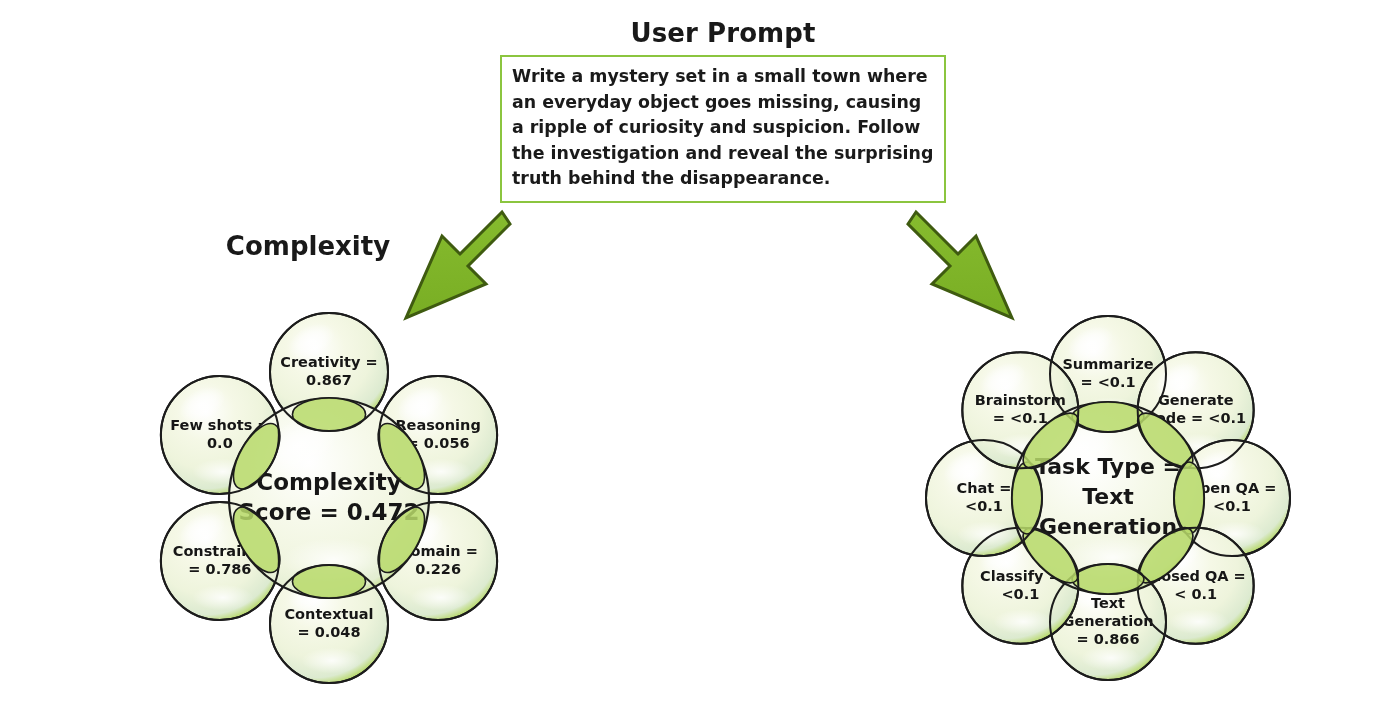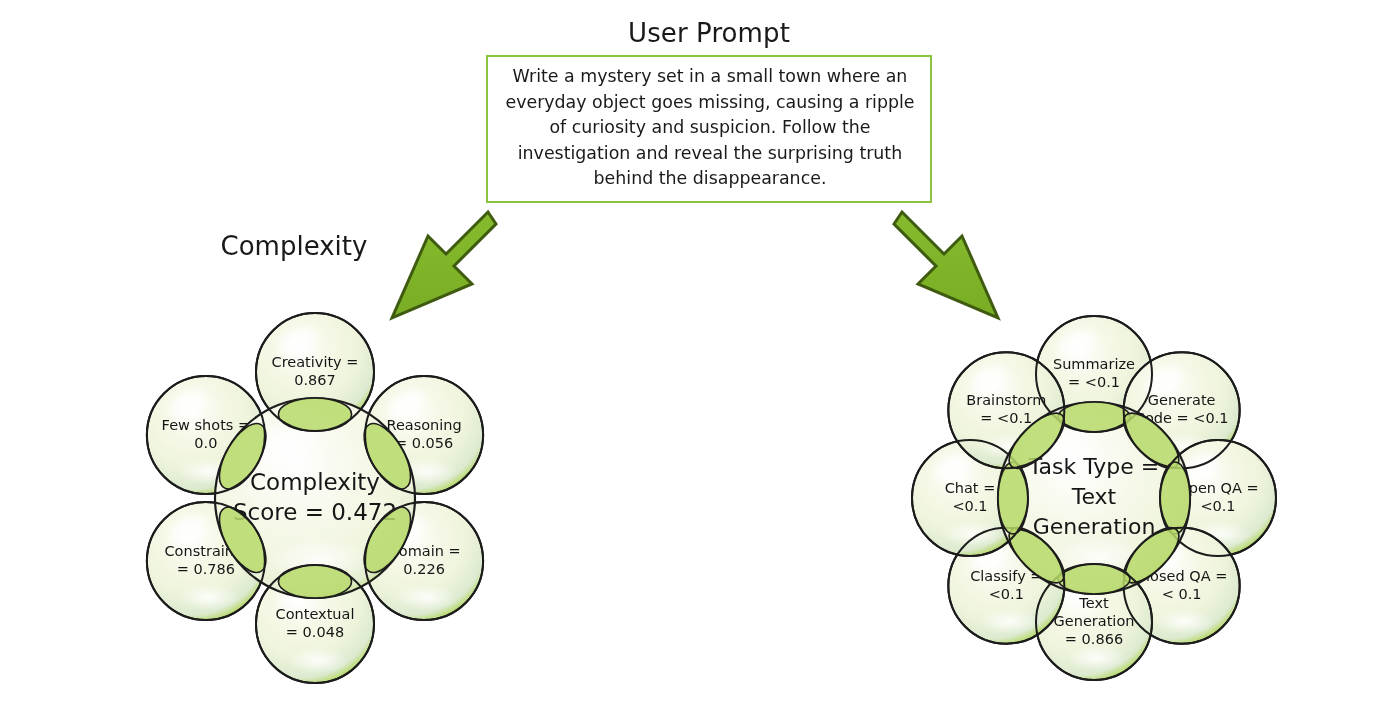--- a/index.html
+++ b/index.html
@@ -3,35 +3,34 @@
 <meta charset="utf-8">
 <style>
   html,body{margin:0;padding:0;}
   body{
     width:1384px;height:713px;
     background:#ffffff;
     font-family:"DejaVu Sans", sans-serif;
     overflow:hidden;
     position:relative;
   }
-  .stage{position:absolute;left:4px;top:0;width:1356px;height:713px;}
+  .stage{position:absolute;left:18px;top:0;width:1356px;height:713px;font-weight:bold;}
 
   
   #prompt-title{
     position:absolute;left:482px;top:18px;width:446px;
     text-align:center;
     font-family:"DejaVu Sans", sans-serif;
     font-size:26px;color:#191919;letter-spacing:.1px;
   }
   #prompt-box{
     position:absolute;left:482px;top:55px;width:446px;height:148px;
     box-sizing:border-box;
     border:2.5px solid #8BC53F;
     background:#ffffff;
-    text-align:center;
   }
   #prompt-text{
     position:absolute;left:10px;top:7px;right:8px;
     font-size:17.4px;line-height:25.5px;color:#1a1a1a;
   }
 
   
   .cluster-title{
     position:absolute;text-align:center;
     font-size:26px;color:#191919;

